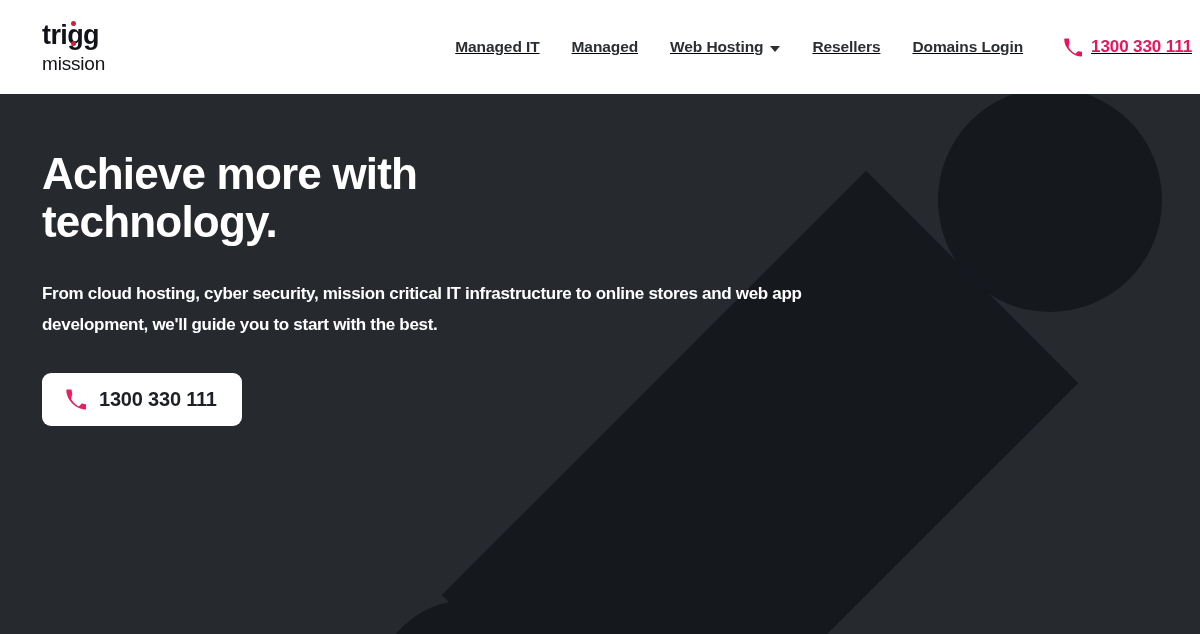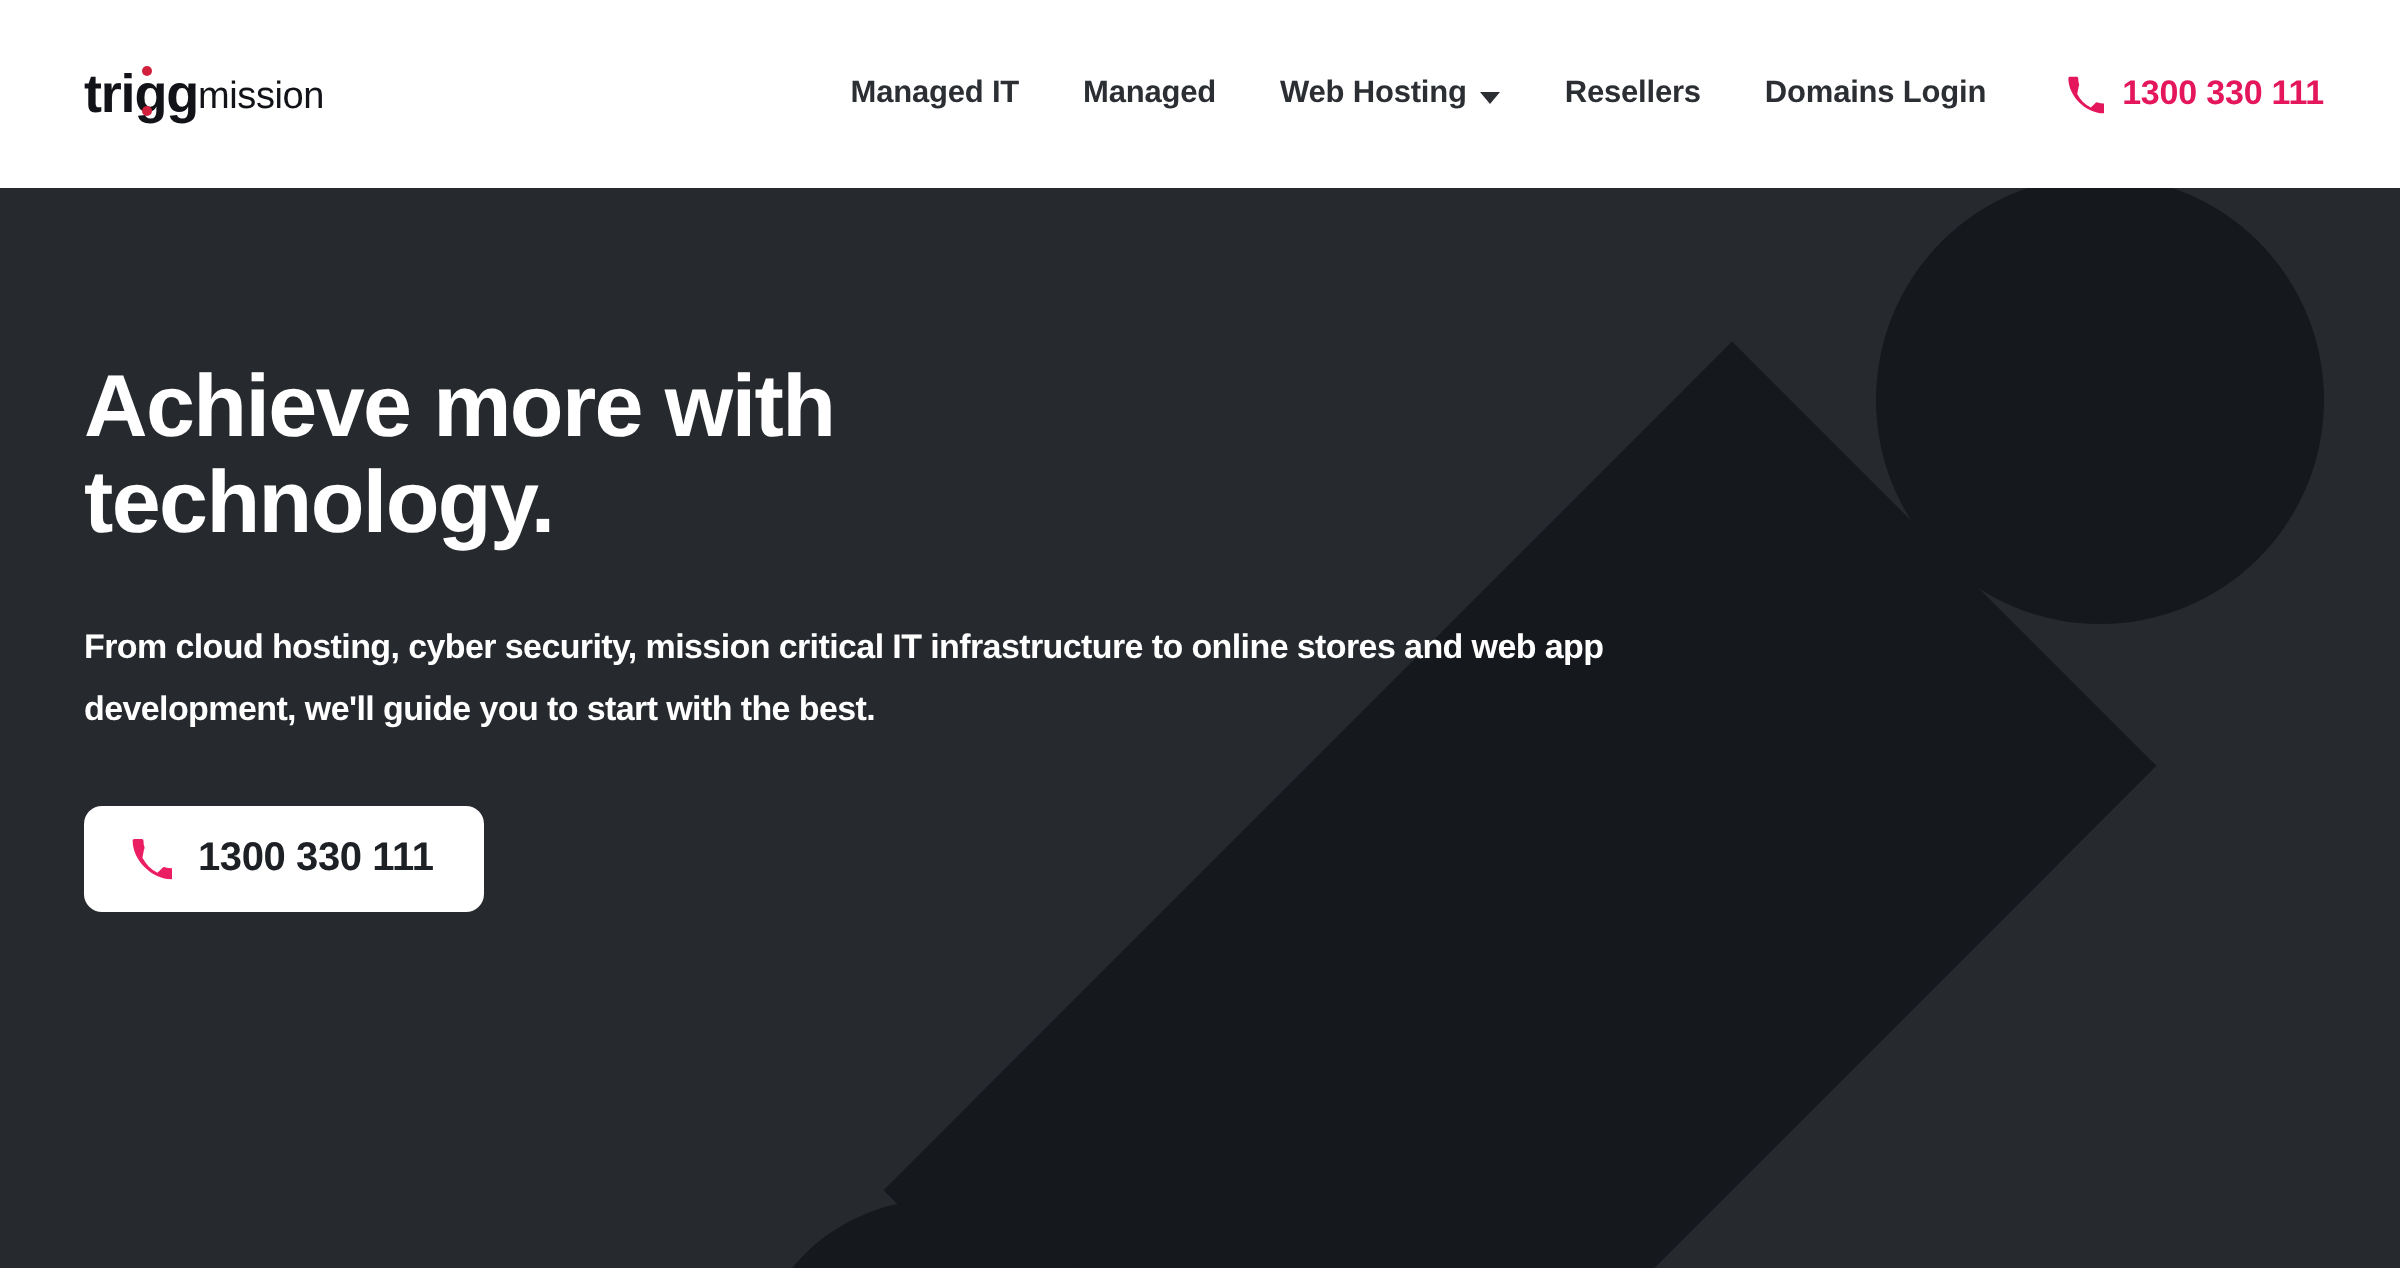--- a/index.html
+++ b/index.html
@@ -13,21 +13,21 @@
   
   .header{
     position:relative;
     width:1200px; height:94px;
     background:#ffffff;
     display:flex; align-items:center;
     z-index:20;
   }
   .logo{
     margin-left:42px;
-    display:flex; flex-direction:row;
+    display:flex; flex-direction:column;
     line-height:1;
     user-select:none;
   }
   .logo-top{
     font-size:27px; font-weight:700; letter-spacing:-0.6px;
     color:#111318;
     position:relative; display:inline-block;
   }
   .logo-dot-top{
     position:absolute; width:5px; height:5px; border-radius:50%;
@@ -37,21 +37,21 @@
     position:absolute; width:5px; height:5px; border-radius:50%;
     background:#d21f3c; left:29px; top:19px;
   }
   .logo-bottom{
     font-size:19px; font-weight:400; letter-spacing:-0.2px;
     color:#111318; margin-top:5px;
   }
 
   .nav{
     display:flex; align-items:center;
-    margin-left:auto; margin-right:30px;
+    margin-left:auto; text-decoration:underline;
   }
   .nav-item{
     font-size:15.5px; font-weight:600; color:#2b2e33;
     padding:0 16px; cursor:pointer; white-space:nowrap;
     letter-spacing:-0.1px;
     display:flex; align-items:center; gap:7px;
   }
   .caret{
     width:0; height:0;
     border-left:5px solid transparent;
@@ -90,21 +90,21 @@
     transform-origin:center center;
   }
   .shape-circle-bl{
     width:186px; height:186px; border-radius:50%;
     left:375px; top:506px;
   }
 
   .hero-content{
     position:relative; z-index:5;
     padding-left:42px;
-    padding-top:86px;
+    padding-top:56px;
   }
   .hero-title{
     font-size:44px; font-weight:700; color:#ffffff;
     line-height:1.09; letter-spacing:-0.8px;
     max-width:620px;
     white-space:pre-line;
   }
   .hero-sub{
     margin-top:32px;
     font-size:17px; font-weight:700; color:#ffffff;

